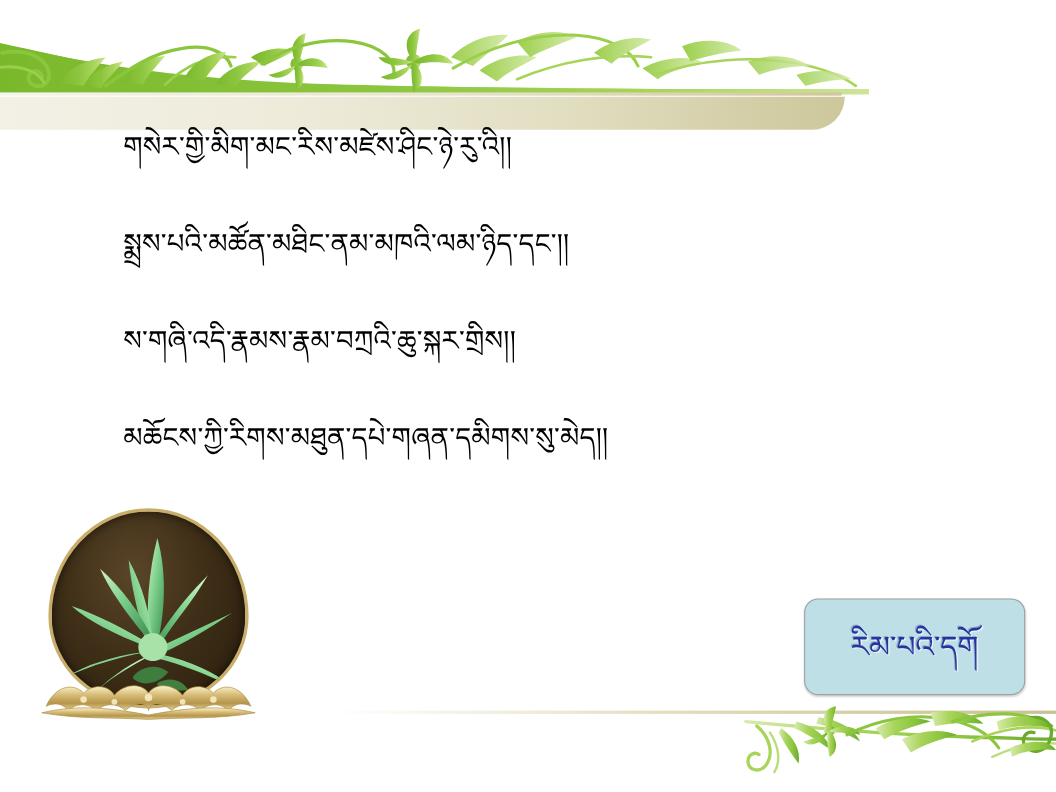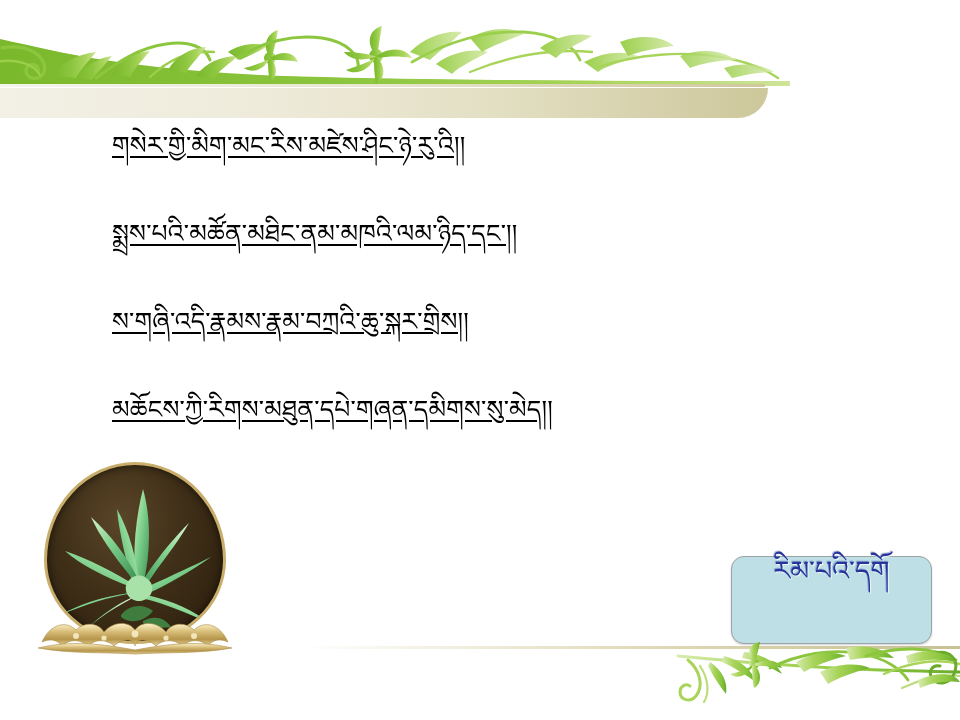--- a/index.html
+++ b/index.html
@@ -41,23 +41,22 @@
     left: 0;
     top: 18px;
     width: 790px;
     height: 72px;
   }
 
   
   .verse {
     position: absolute;
     left: 112px;
-    top: 132px;
+    top: 120px;
     width: 790px;
-    text-decoration: underline;
   }
   .verse-line {
     font-family: "DejaVu Sans", "Liberation Sans", sans-serif;
     font-size: 25px;
     line-height: 1.12;
     color: #000000;
     margin: 0 0 60px 0;
     white-space: nowrap;
     letter-spacing: 0.2px;
   }
@@ -112,23 +111,23 @@
     position: absolute;
     left: 731px;
     top: 544px;
     width: 199px;
     height: 86px;
     background: #bedfe6;
     border: 1px solid #9aa3a6;
     border-radius: 13px;
     box-shadow: 0 1px 2px rgba(0,0,0,.18);
     display: flex;
+    align-items: center;
     justify-content: center;
     cursor: pointer;
-    margin-top: 12px;
   }
   .nav-button-label {
     font-family: "DejaVu Sans", "Liberation Sans", sans-serif;
     font-size: 27px;
     color: #25359c;
     text-shadow: 1px 1px 1px rgba(255,255,255,.85), -1px -1px 0 rgba(40,60,160,.35);
     white-space: nowrap;
     line-height: 1;
   }
 </style>

